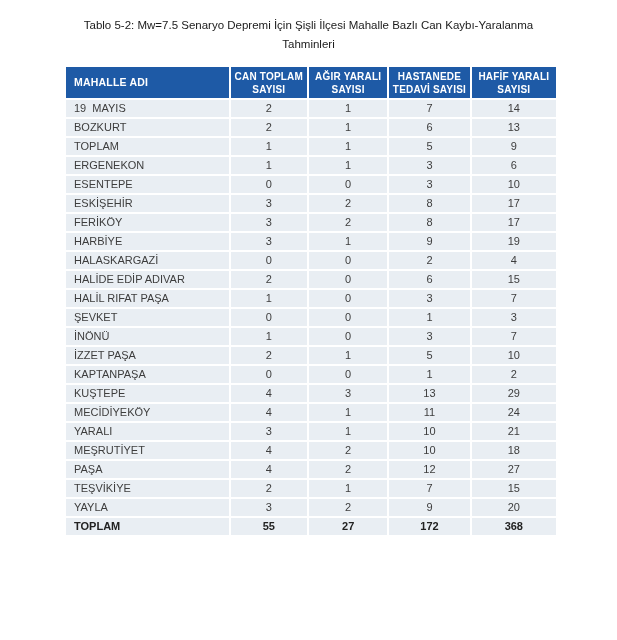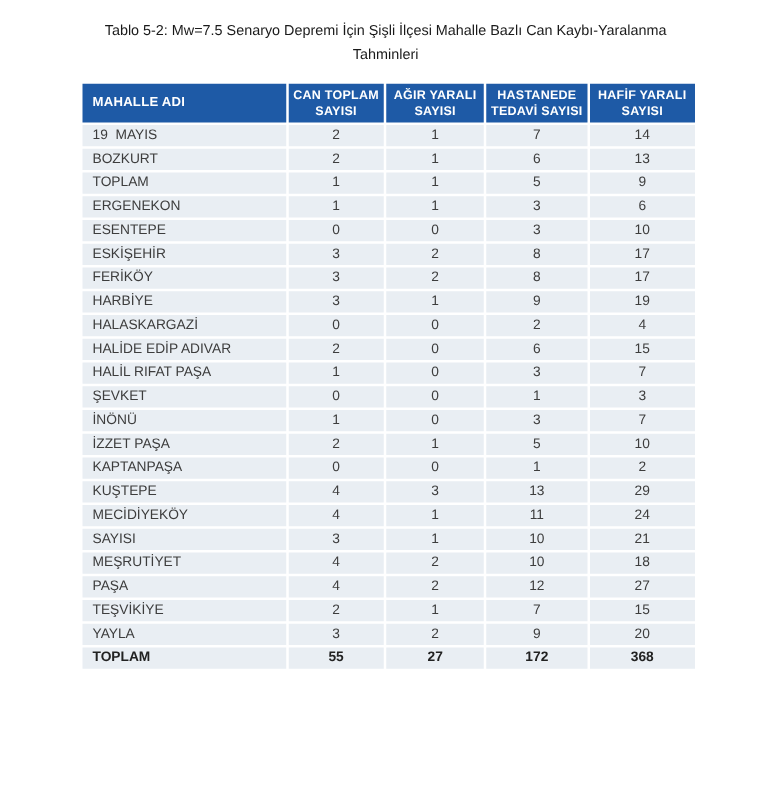--- a/index.html
+++ b/index.html
@@ -225,21 +225,21 @@
           <td>29</td>
         </tr>
         <tr>
           <td class="name">MECİDİYEKÖY</td>
           <td>4</td>
           <td>1</td>
           <td>11</td>
           <td>24</td>
         </tr>
         <tr>
-          <td class="name">SAYISI</td>
+          <td class="name">YARALI</td>
           <td>3</td>
           <td>1</td>
           <td>10</td>
           <td>21</td>
         </tr>
         <tr>
           <td class="name">MEŞRUTİYET</td>
           <td>4</td>
           <td>2</td>
           <td>10</td>

